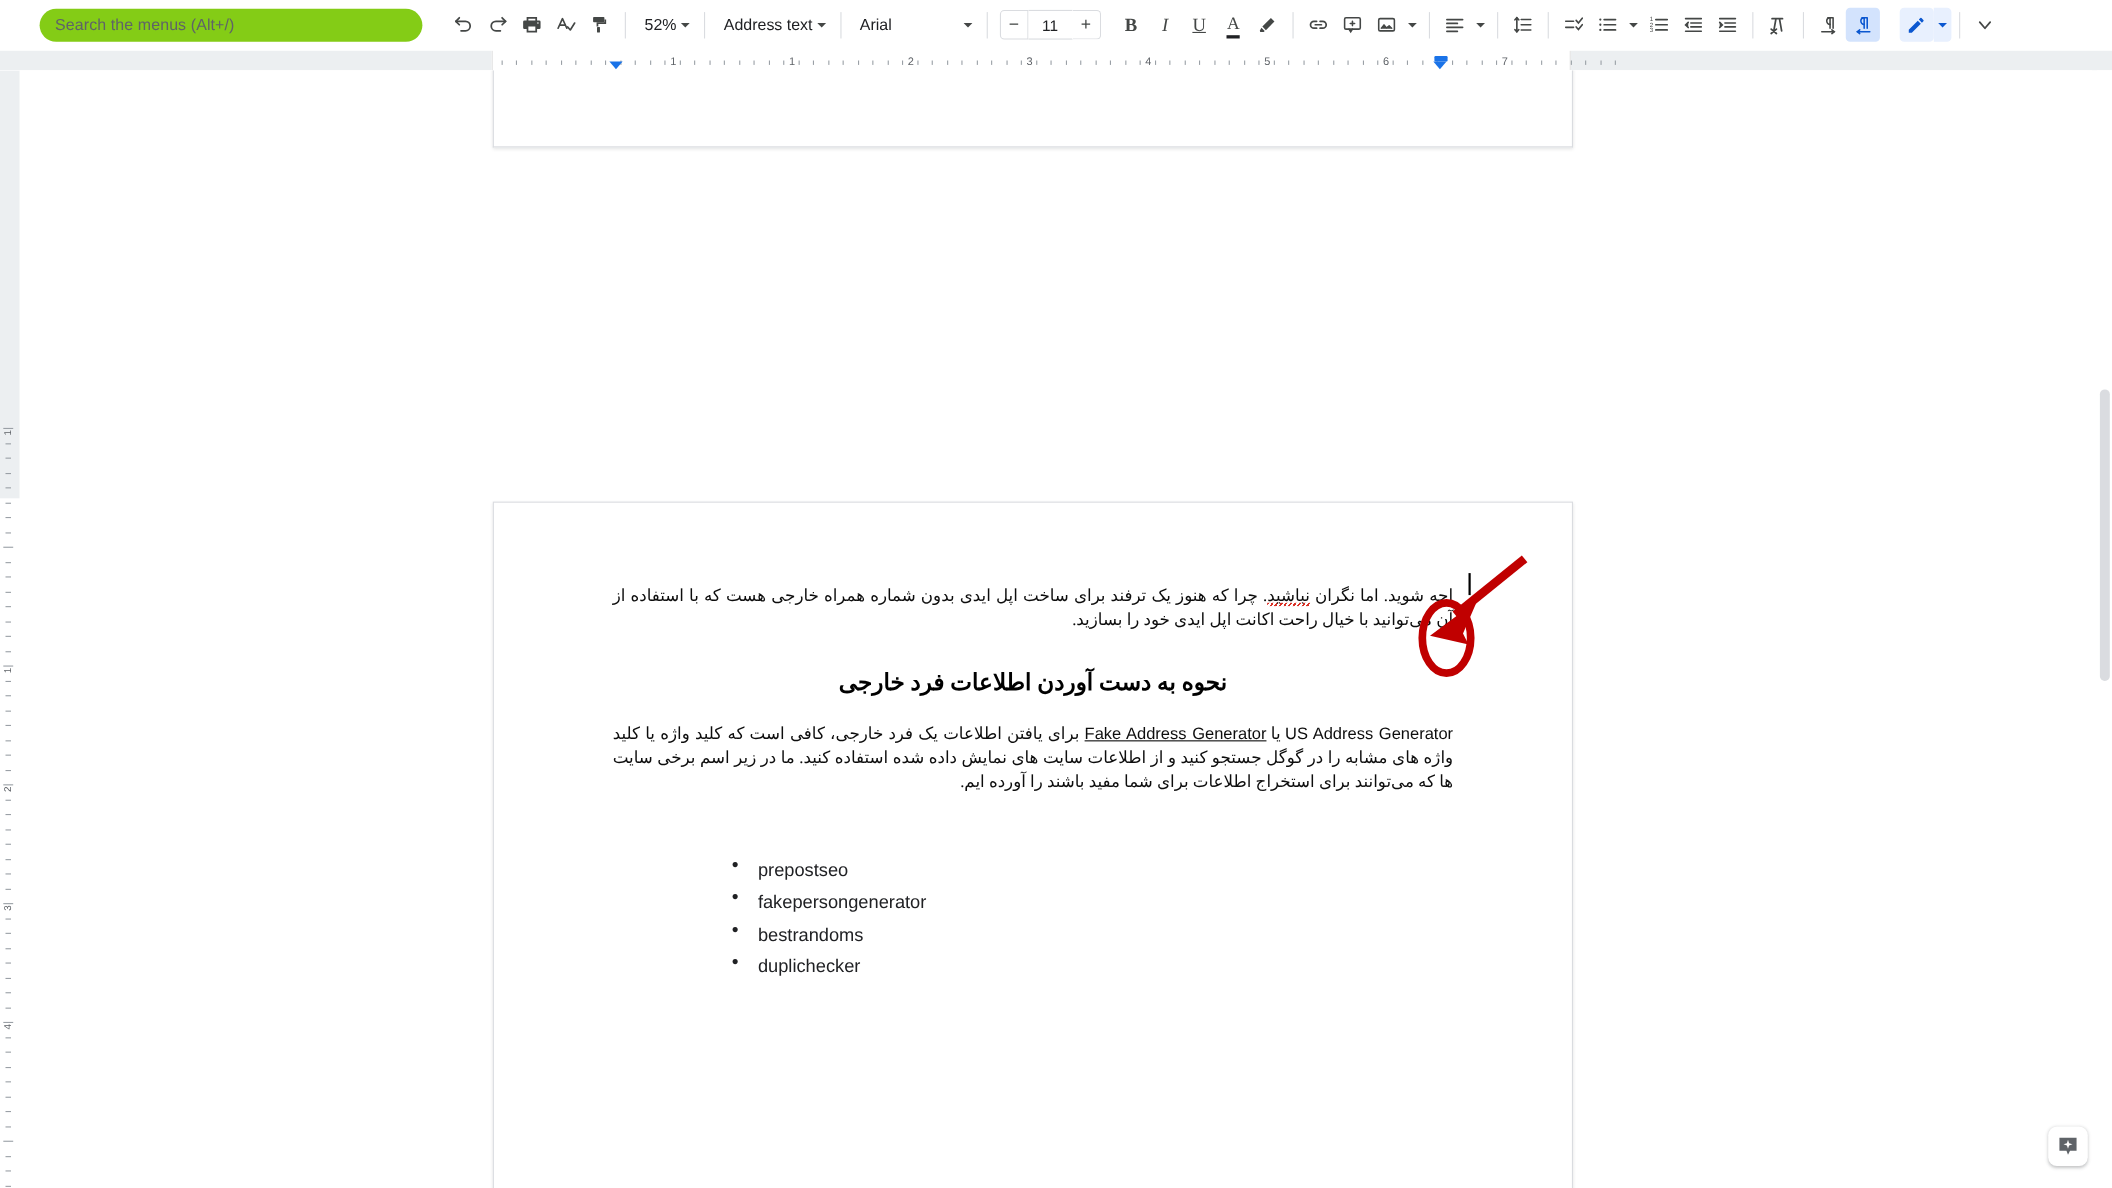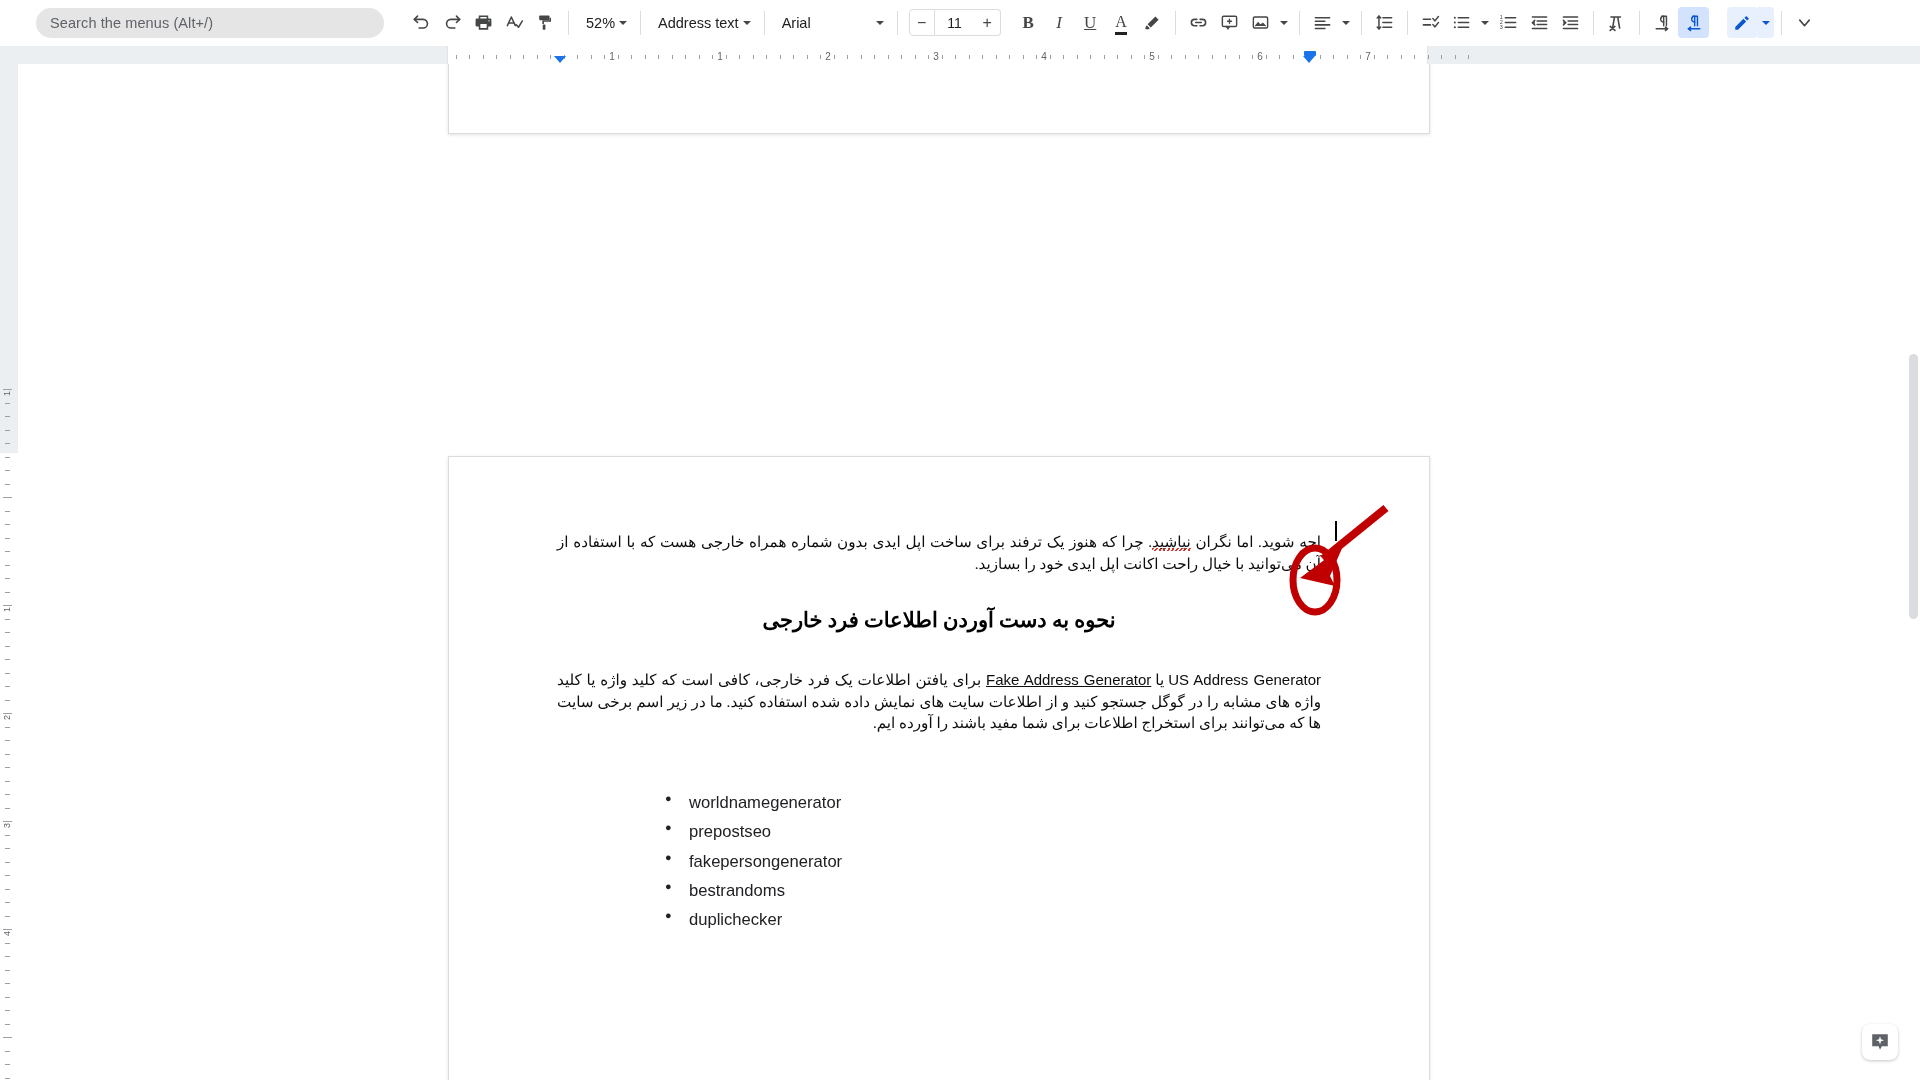--- a/index.html
+++ b/index.html
@@ -15,21 +15,21 @@
   #topbar {
     position: absolute; top: 0; left: 0;
     width: 1920px; height: 46px;
     background: #ffffff;
     display: flex; align-items: center;
     border-bottom: 1px solid #ffffff;
   }
   #search-box {
     margin-left: 36px;
     width: 348px; height: 30px;
-    background: #e5e5e5;
+    background: #84cc16;
     border-radius: 16px;
     display: flex; align-items: center;
     padding: 0 14px;
     font-size: 14.5px; color: #5f6368;
     letter-spacing: .1px;
   }
   .tb-sep {
     width: 1px; height: 24px; background: #dadce0;
     margin: 0 7px; flex: none;
   }
@@ -680,29 +680,28 @@
 
   <div class="page" id="page-1"></div>
 
   <div class="page" id="page-2">
     <div class="docbody" style="top:74px;">
 
       <p class="para">اجه شوید. اما نگران <span class="spell-red">نباشید</span>. چرا که هنوز یک ترفند برای ساخت اپل ایدی بدون شماره همراه خارجی هست که با استفاده از آن می‌توانید با خیال راحت اکانت اپل ایدی خود را بسازید.</p>
 
       <h3 class="head" style="margin-top:34px">نحوه به دست آوردن اطلاعات فرد خارجی</h3>
 
-      <p class="para" style="margin-top:36px">
+      <p class="para" style="margin-top:24px">
         <span class="latin">US Address Generator</span><span style="padding:0 4px">یا</span><span class="latin u-latin">Fake Address Generator</span>
         <span>برای یافتن اطلاعات یک فرد خارجی، کافی است که کلید واژه</span>
         <span>یا کلید واژه های مشابه را در گوگل جستجو کنید و از اطلاعات سایت های نمایش داده شده استفاده کنید. ما در زیر اسم برخی سایت ها که می‌توانند برای استخراج اطلاعات برای شما مفید باشند را آورده ایم.</span>
       </p>
 
 
       <ul class="sitelist" style="margin-top:58px">
-        <li><span>worldnamegenerator</span></li>
         <li><span>prepostseo</span></li>
         <li><span>fakepersongenerator</span></li>
         <li><span>bestrandoms</span></li>
         <li><span>duplichecker</span></li>
       </ul>
 
     </div>
     <div id="doc-caret" style="left:886px;top:64px;"></div>
   </div>
 </div>

